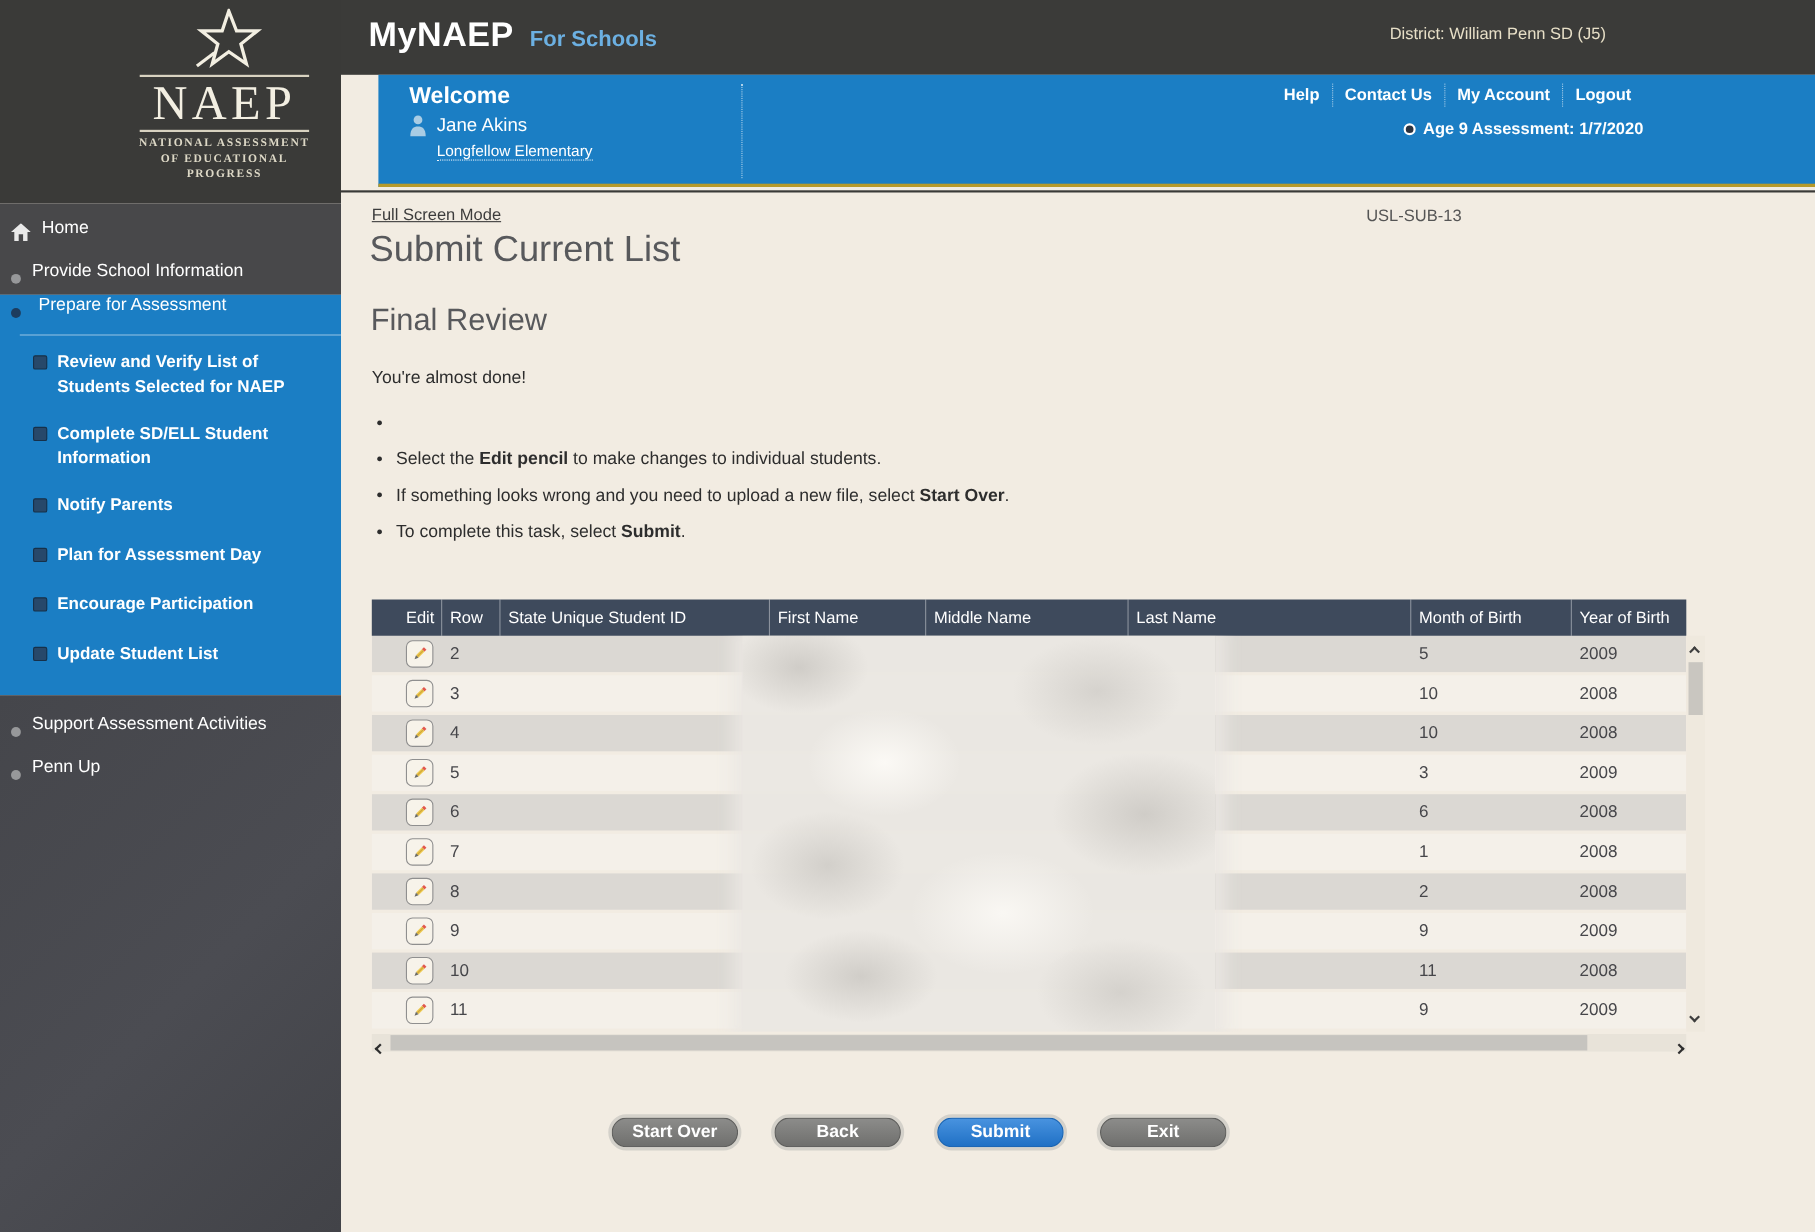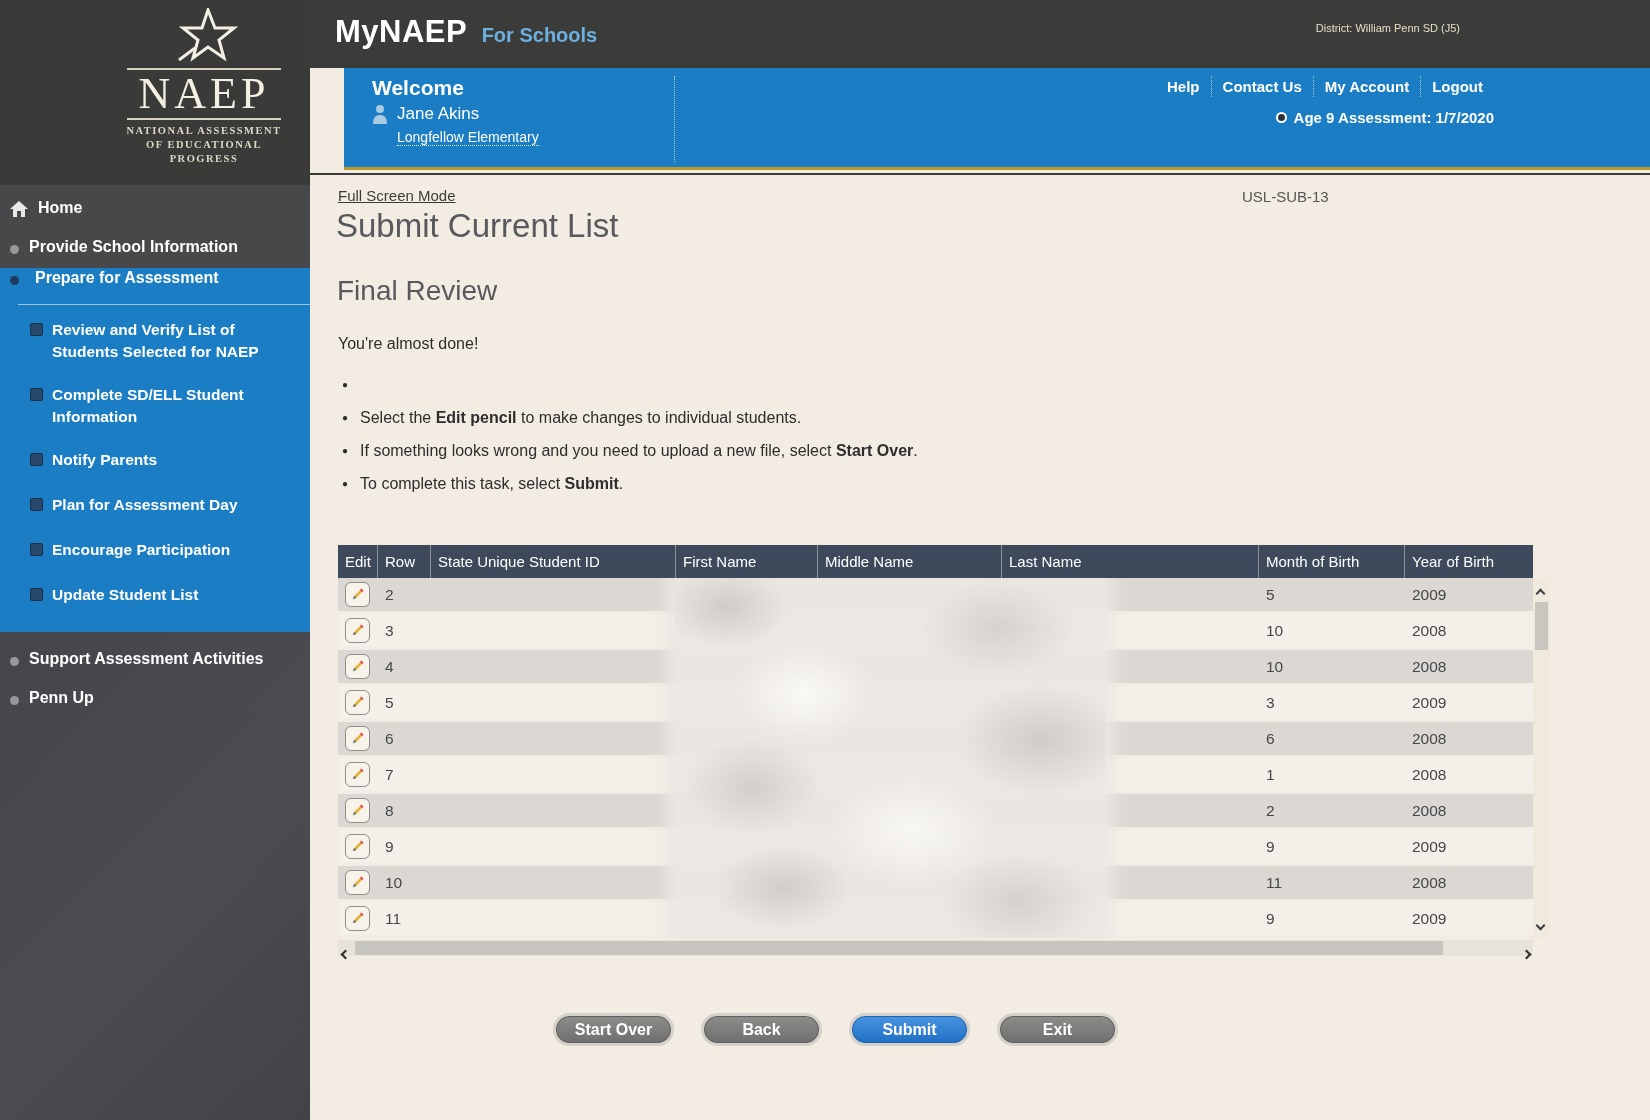--- a/index.html
+++ b/index.html
@@ -14,21 +14,21 @@
   .app { position:absolute; inset:0; }
 
   
   .topbar {
     position:absolute; left:0; top:0; width:1650px; height:68px;
     background:#3b3b39;
   }
   .brand { position:absolute; left:335px; top:14px; white-space:nowrap; }
   .brand-main { color:#ffffff; font-size:31px; font-weight:bold; letter-spacing:0.5px; }
   .brand-suffix { color:#6cb0e2; font-size:20px; font-weight:bold; margin-left:10px; }
-  .district { position:absolute; right:190px; top:22px; color:#e7dfc7; font-size:11px; }
+  .district { position:absolute; right:190px; top:22px; color:#e7dfc7; font-size:15px; }
 
   
   .bluebar {
     position:absolute; left:310px; top:68px; width:1340px; height:102px;
     background:#1b7ec4;
     border-bottom:3px solid #b79a2a;
     margin-left:34px;
   }
   .welcome-block { position:absolute; left:28px; top:8px; }
   .welcome-title { color:#fff; font-size:21px; font-weight:bold; }
@@ -78,22 +78,22 @@
   }
   .logo-caption {
     font-family:"Liberation Serif", serif; font-size:10.5px; letter-spacing:1.5px;
     color:#ddd8c6; line-height:1.35; margin-top:4px; font-weight:bold;
   }
 
   
   .sidebar { position:absolute; left:0; top:185px; width:310px; height:935px; }
   .side-top { height:83px; background:#48484a; padding-top:4px; }
   .side-item {
-    display:flex; align-items:center; gap:10px; padding:9px 8px 9px 10px;
-    color:#fff; font-size:16px; font-weight:bold; cursor:pointer; line-height:1.3;
+    display:flex; align-items:flex-end; gap:10px; padding:9px 8px 9px 10px;
+    color:#fff; font-size:16px; font-weight:normal; cursor:pointer; line-height:1.3;
   }
   .dot-icon { width:9px; height:9px; border-radius:50%; background:#97989a; margin-top:5px; flex:0 0 auto; }
   .dot-icon.navy { background:#1d3c5e; }
   .home-icon { width:18px; height:16px; margin-top:1px; flex:0 0 auto; }
   .side-blue { height:364px; background:#1b7ec4; }
   .side-blue .side-item { padding-top:0;gap:16px; }
   .side-divider { border-top:1px solid rgba(255,255,255,0.55); margin:6px 0 0 18px; }
   .side-children { padding:14px 6px 0 30px; }
   .side-sub {
     display:flex; align-items:flex-start; gap:9px; color:#fff;
@@ -128,20 +128,21 @@
   .bullet { display:flex; gap:12px; margin-bottom:9px; font-size:16px; color:#2d2d2d; line-height:24px; }
   .bullet .b-dot { flex:0 0 auto; font-size:14px; line-height:24px; }
   .bullet .b-text { max-width:940px; }
   .bullet b { font-weight:bold; }
 
   
   .table-wrap { position:absolute; left:28px; top:370px; width:1212px; }
   .thead, .trow {
     display:grid;
     grid-template-columns:39px 53px 245px 142px 184px 257px 146px 129px;
+    padding-left:24px;
   }
   .thead { width:1195px; height:33px; background:#3e4a5c; }
   .th {
     color:#fff; font-size:15px; display:flex; align-items:center; padding-left:7px;
     white-space:nowrap; overflow:hidden;
   }
   .th + .th { border-left:1px solid rgba(255,255,255,0.4); }
   .tbody { position:relative; width:1195px; height:360px; overflow:hidden; }
   .trow { height:33px; margin-bottom:3px; align-items:center; }
   .row-dark { background:#dbd8d3; }

